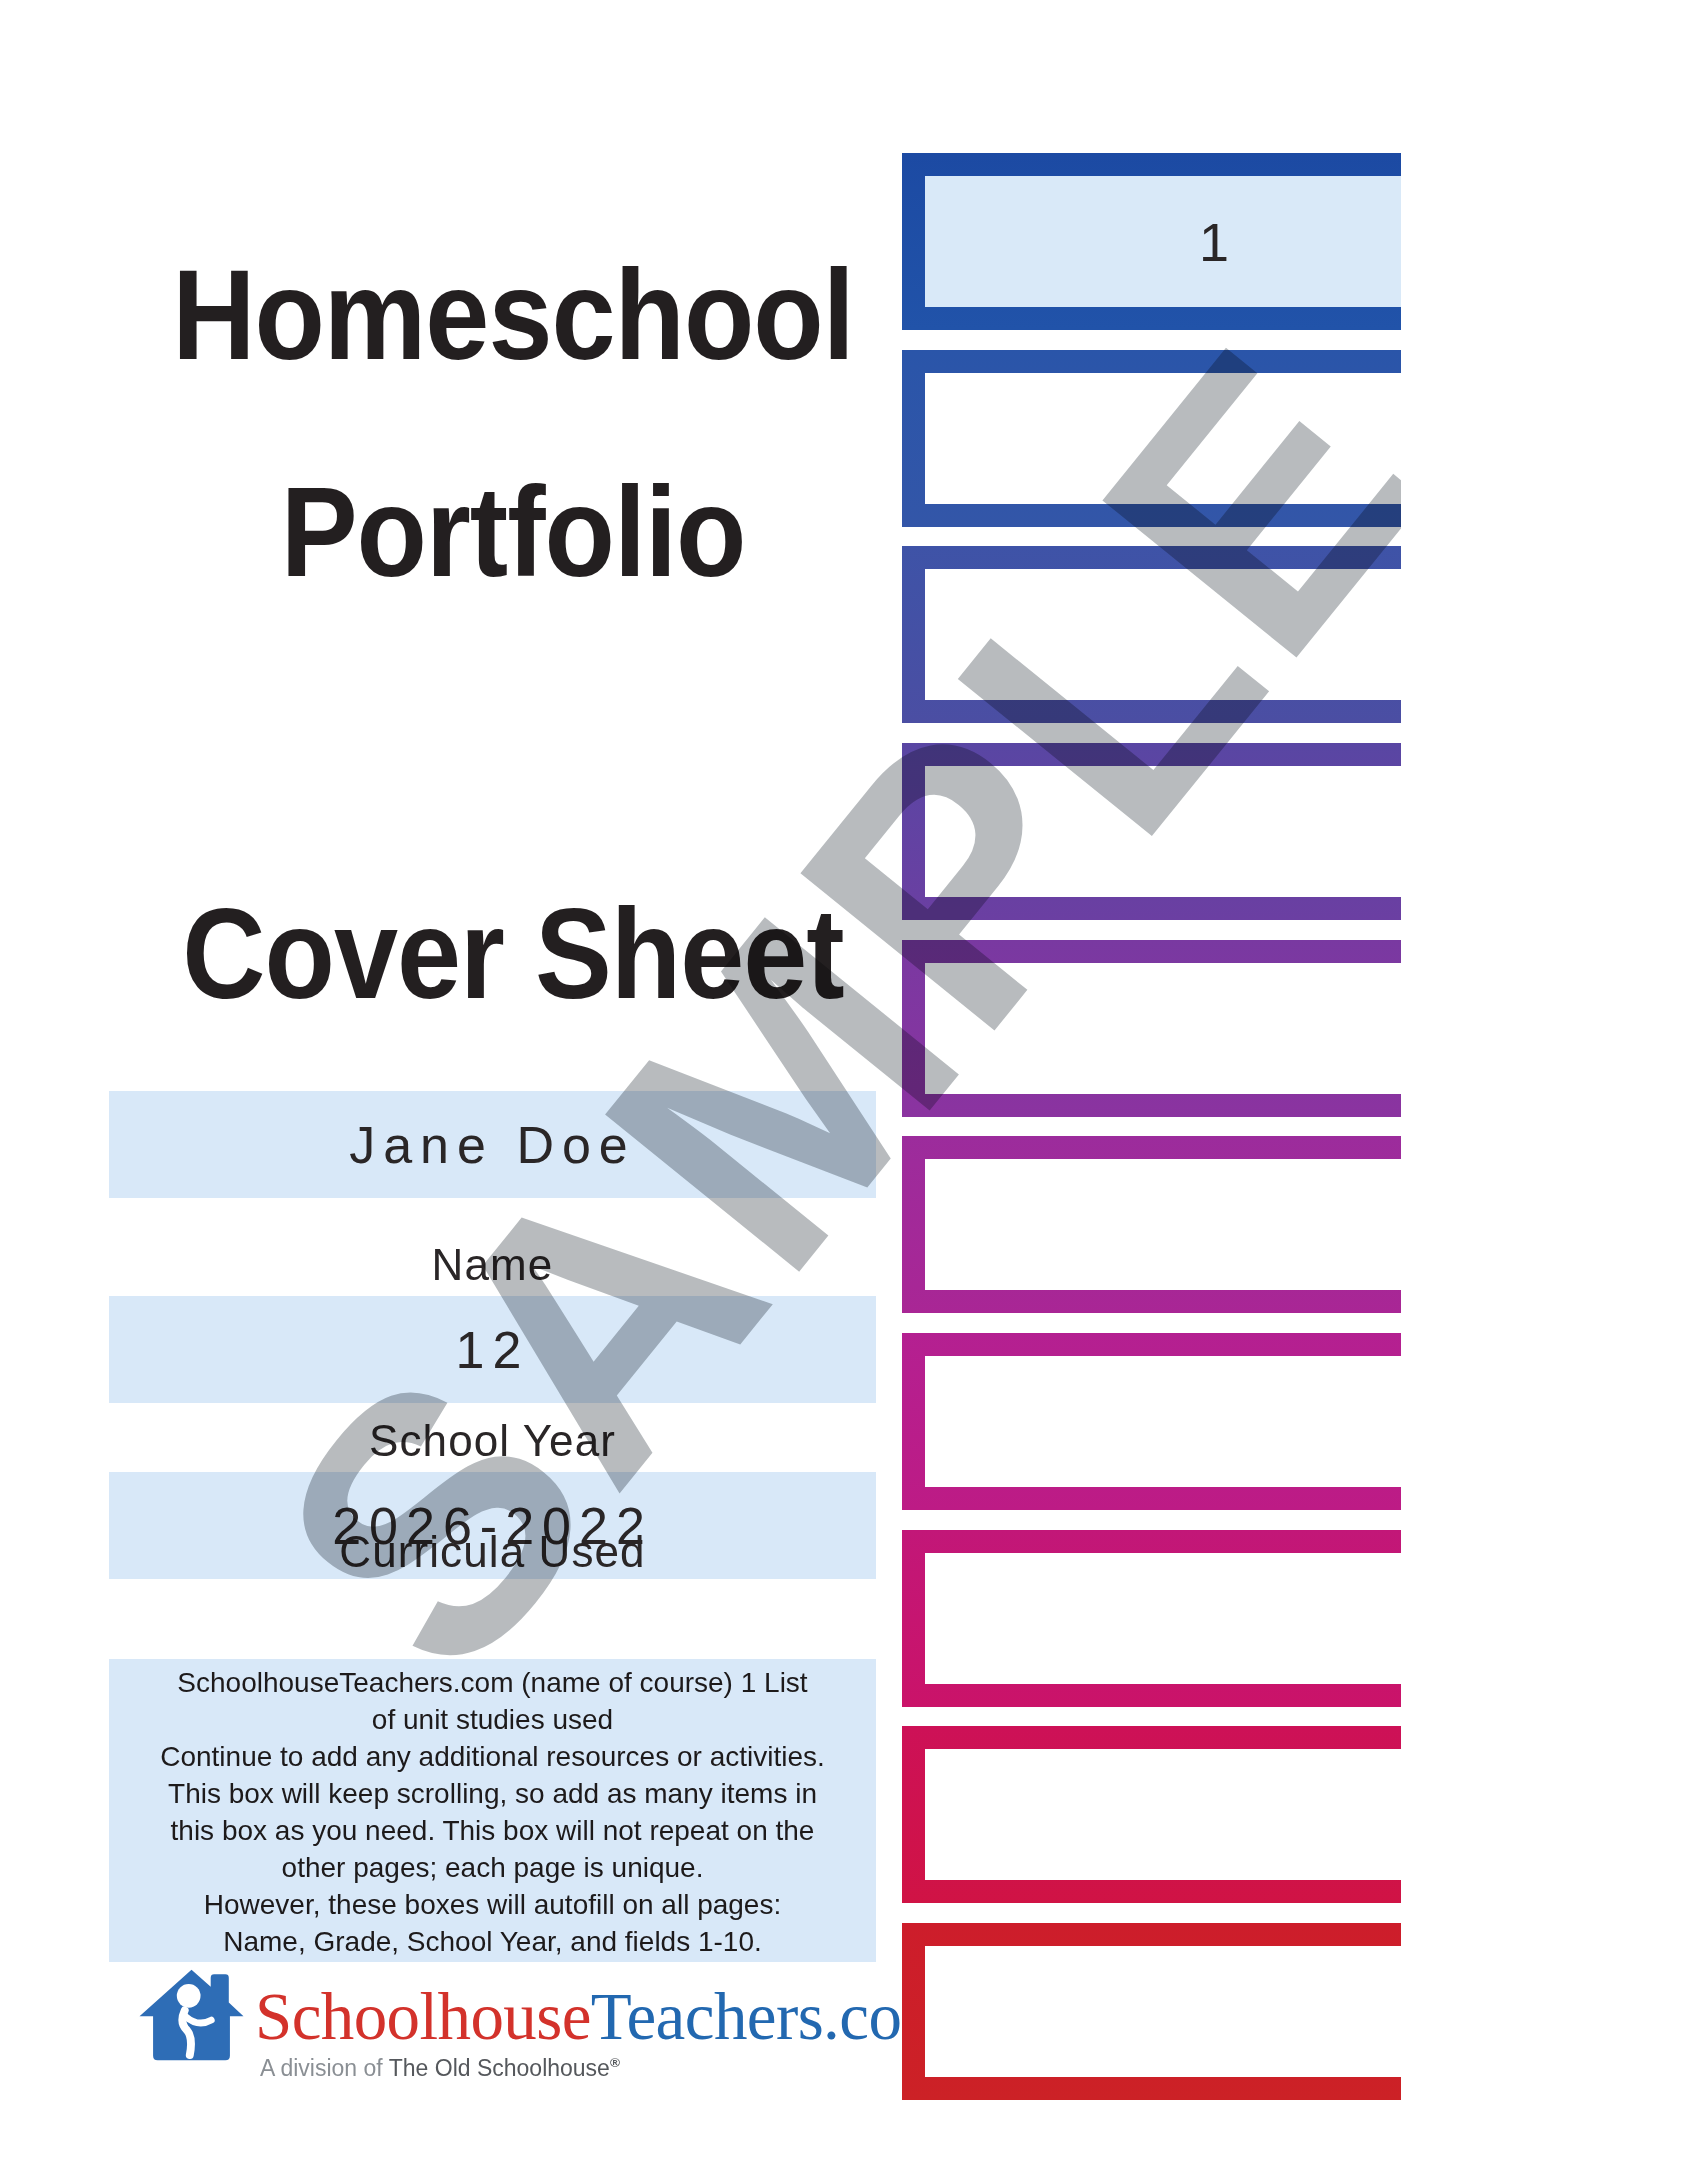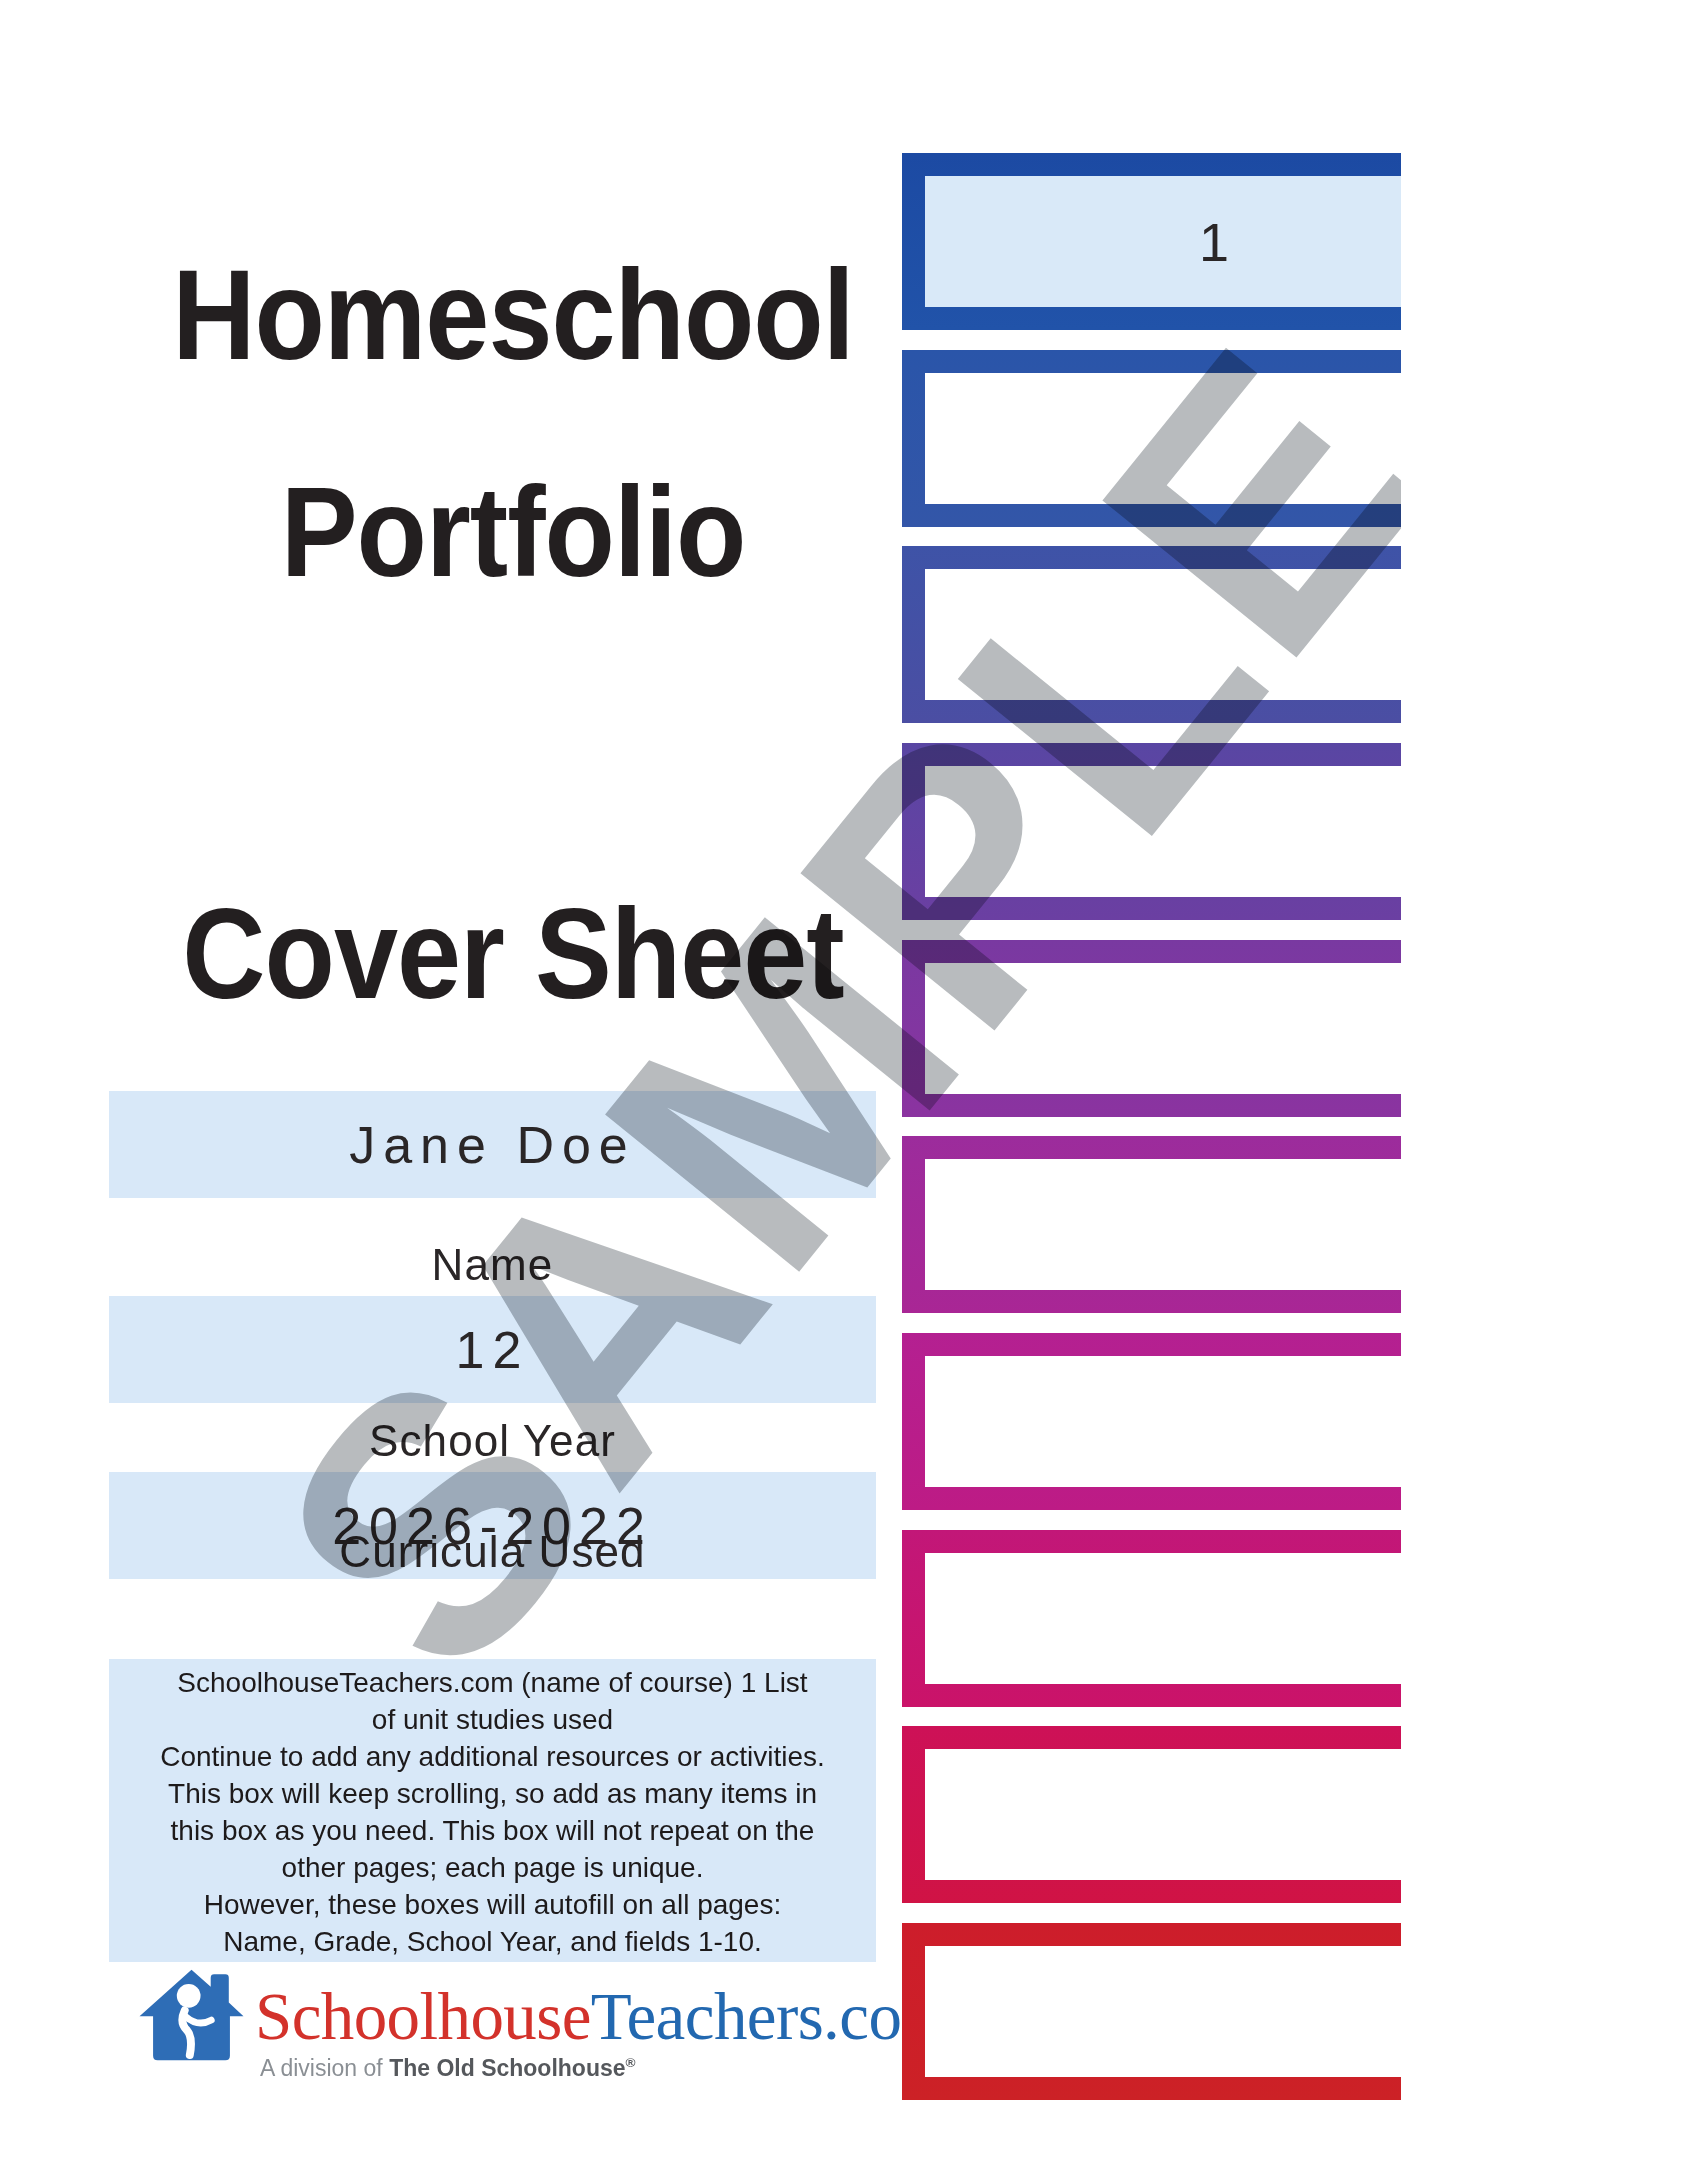--- a/index.html
+++ b/index.html
@@ -75,21 +75,21 @@
     font-size:67px;line-height:1;
     white-space:nowrap;
     letter-spacing:-0.6px;
   }
   #logo-tagline{
     position:absolute;left:125px;top:90px;
     font-size:23px;line-height:1;
     color:#8a8f94;
     white-space:nowrap;
   }
-  #logo-tagline .bold-part{font-weight:bold;color:#55585c;}
+  #logo-tagline .bold-part{font-weight:normal;color:#55585c;}
   #logo-tagline .tm{font-size:13.6px;vertical-align:super;color:#55585c;font-weight:bold;}
   
   #fields-column{
     position:absolute;left:902px;top:153px;width:624px;height:1947px;
     display:flex;flex-direction:column;justify-content:space-between;
   }
   .field-box{
     width:624px;height:177px;
     box-sizing:border-box;
     padding:23px;

